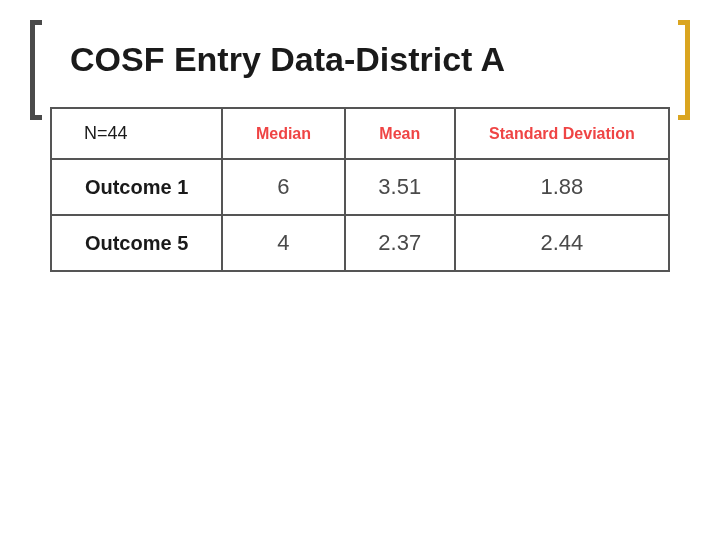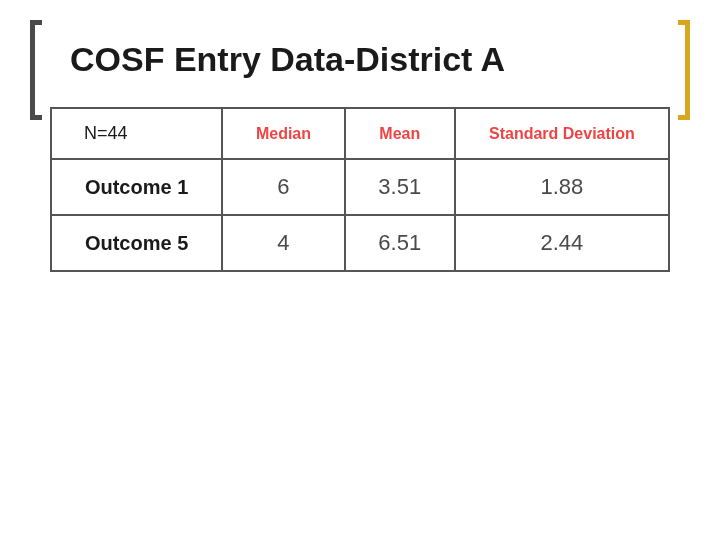--- a/index.html
+++ b/index.html
@@ -123,18 +123,18 @@
     <tbody id="table-body">
     <tr>
           <td class="row-label">Outcome 1</td>
           <td class="val">6</td>
           <td class="val">3.51</td>
           <td class="val">1.88</td>
         </tr>
         <tr>
           <td class="row-label">Outcome 5</td>
           <td class="val">4</td>
-          <td class="val">6.51</td>
+          <td class="val">2.37</td>
           <td class="val">2.44</td>
         </tr>
       </tbody>
   </table>
 </div>
 
 </body></html>

